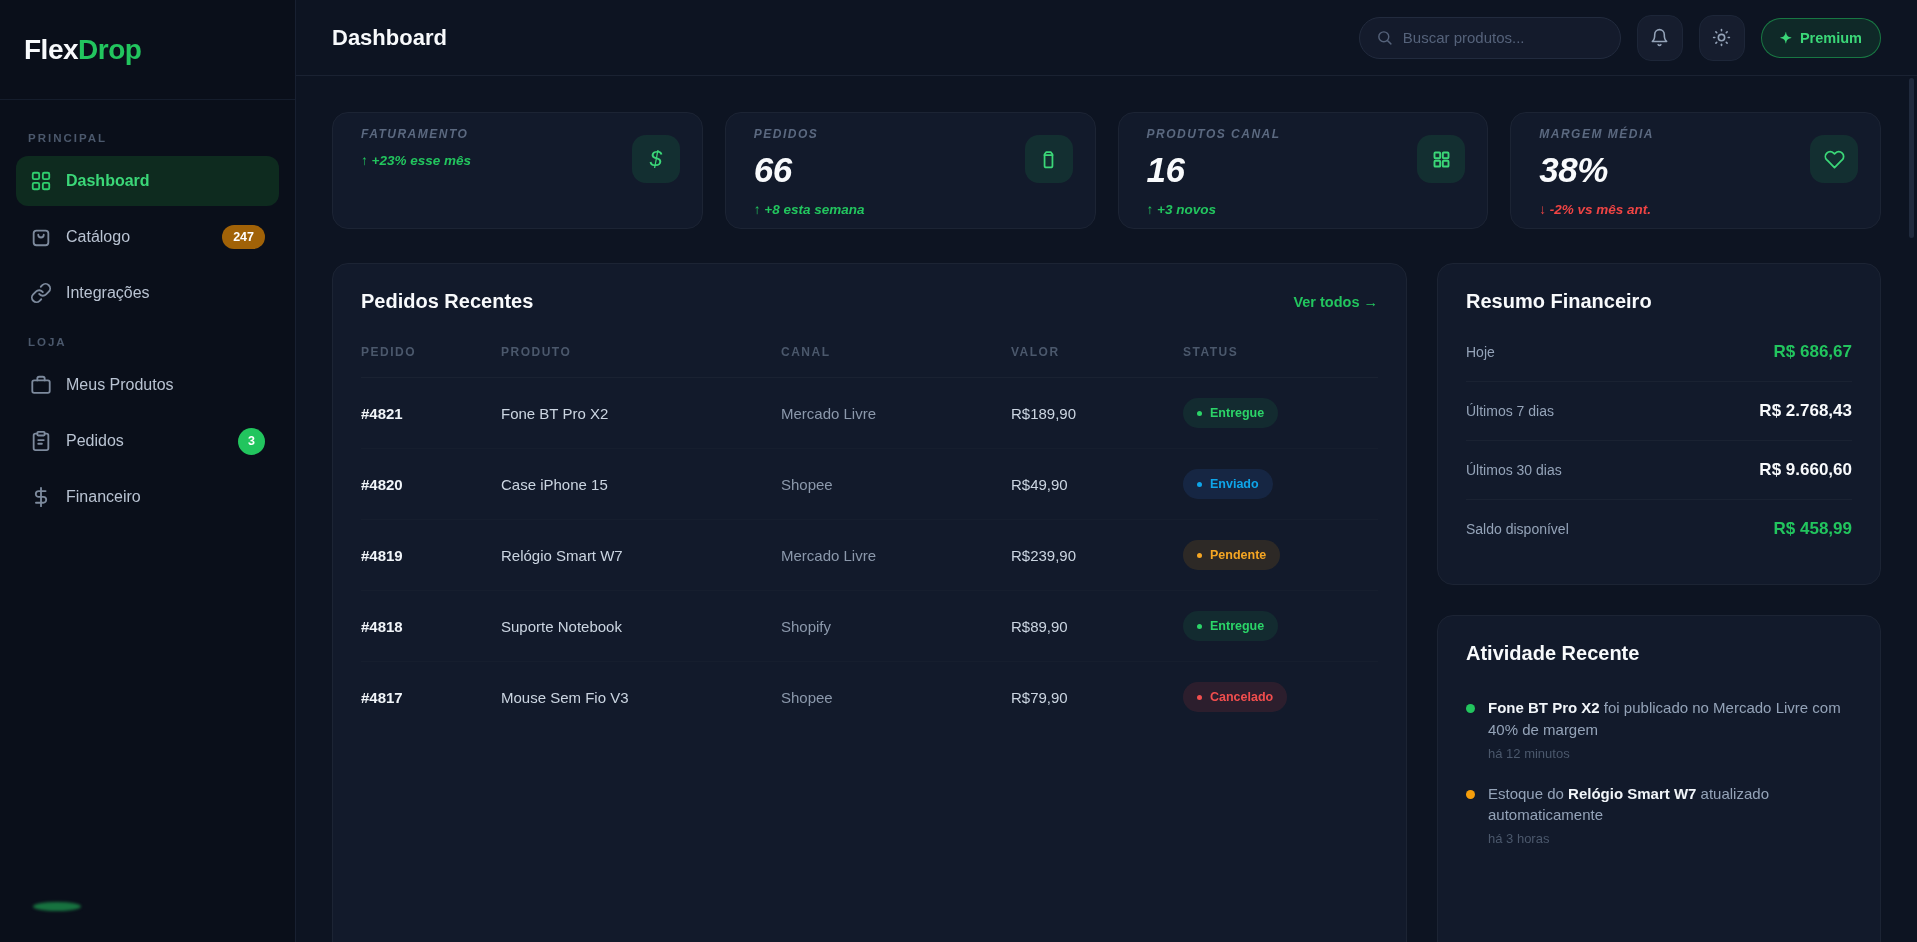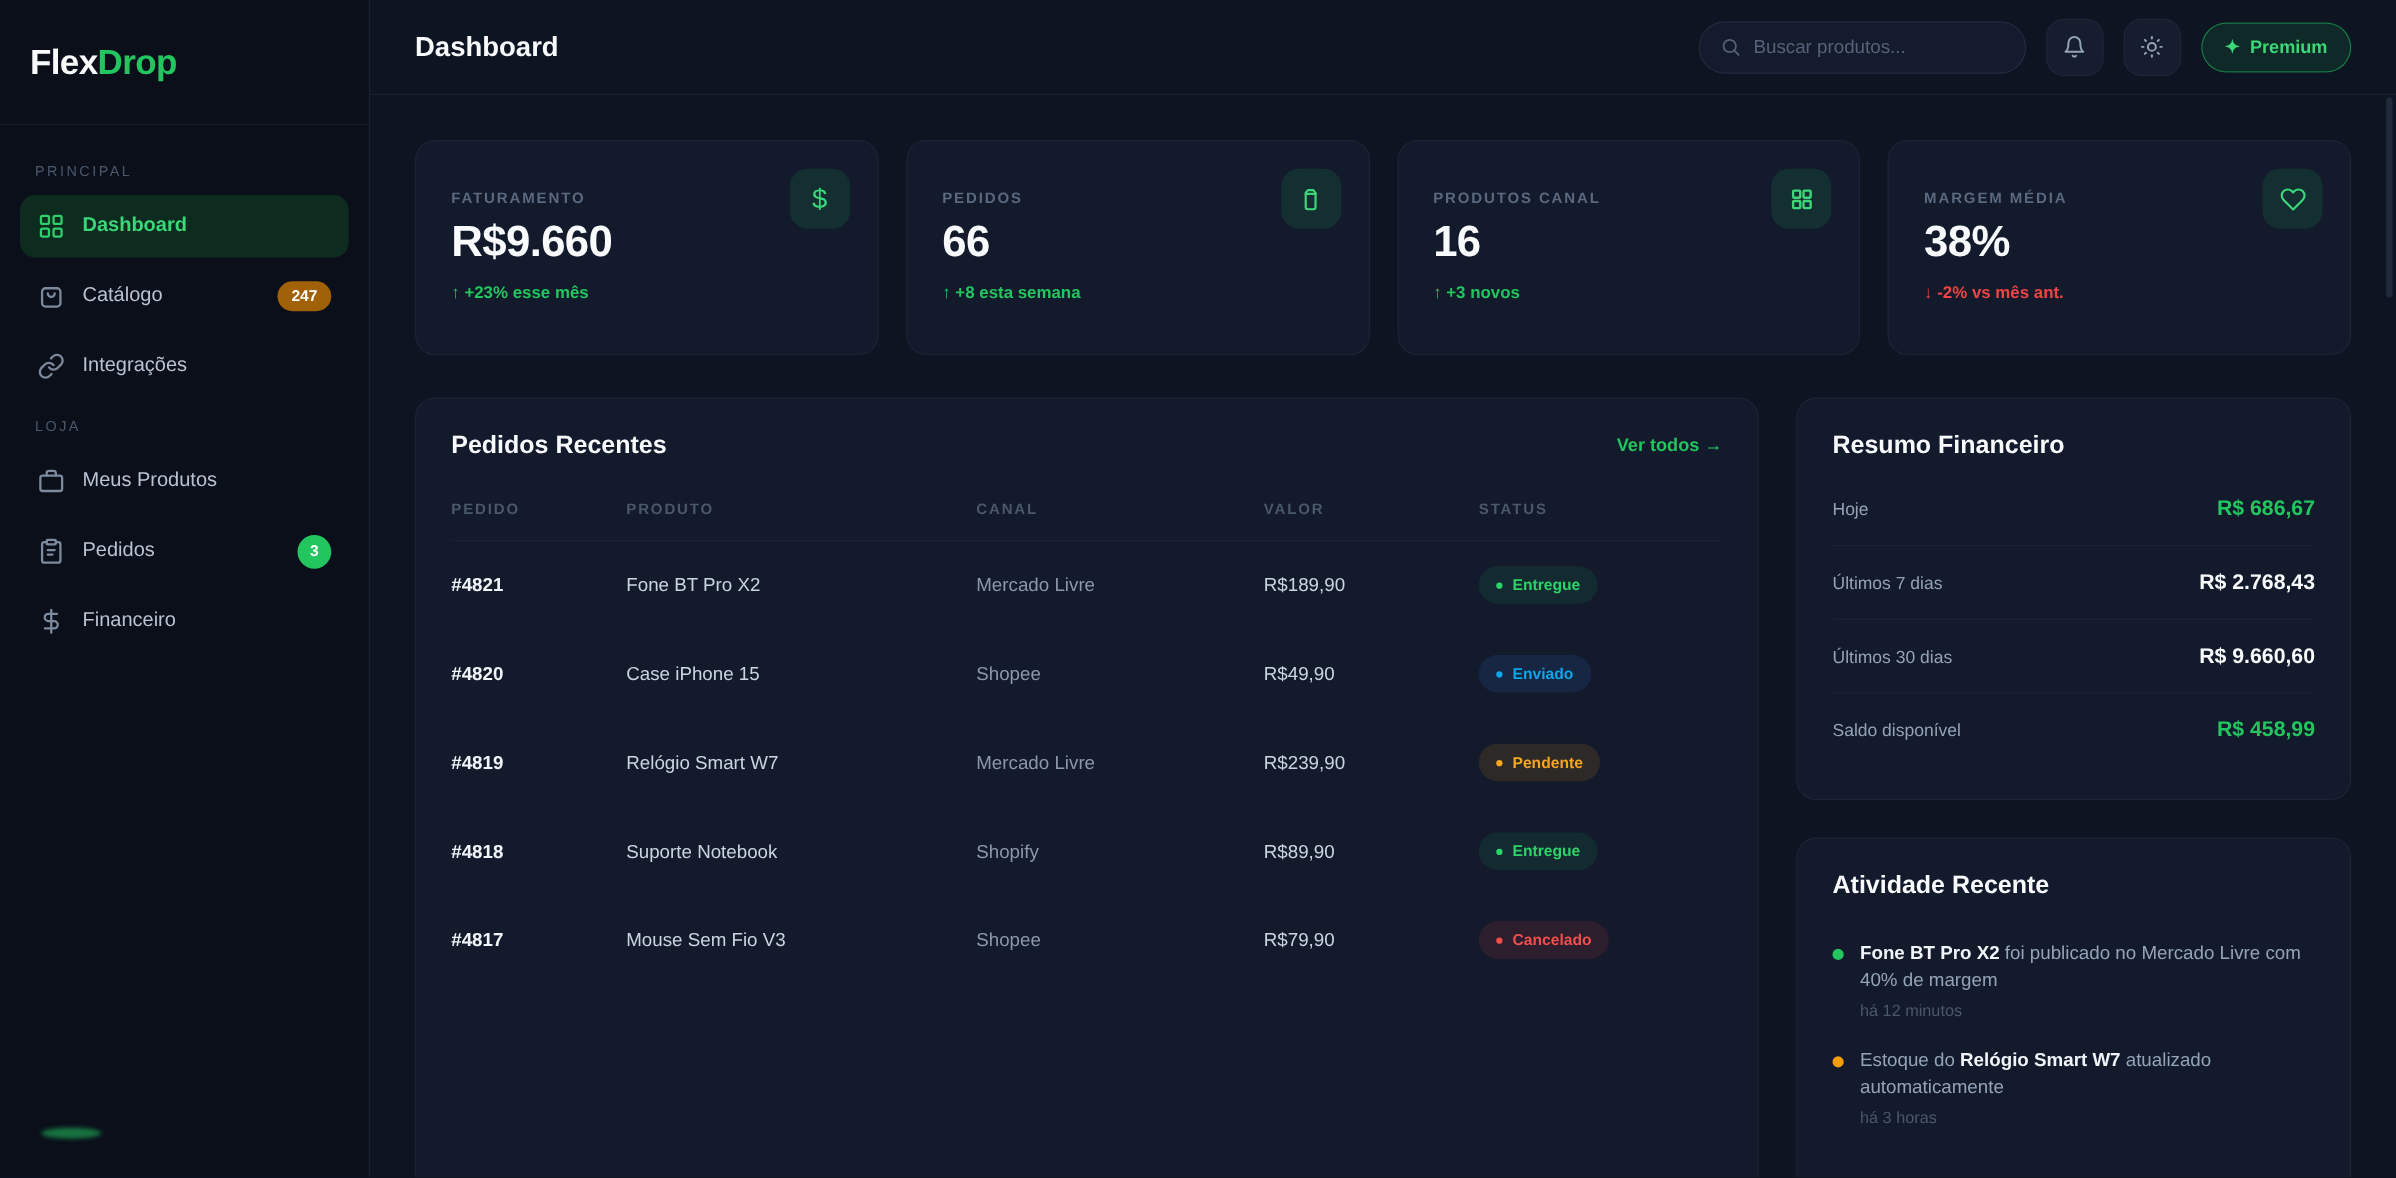--- a/index.html
+++ b/index.html
@@ -14,21 +14,21 @@
   .sidebar {
     width:296px; height:942px; background:#0a0f1a; border-right:1px solid #182031;
     flex-shrink:0; display:flex; flex-direction:column; position:relative;
   }
   .logo-wrap { height:100px; display:flex; align-items:center; padding:0 24px; border-bottom:1px solid #151d2c; }
   .logo { font-size:28px; font-weight:800; letter-spacing:-0.5px; }
   .logo .brand-primary { color:#f8fafc; }
   .logo .brand-accent { color:#22c55e; }
   .nav { padding:14px 16px 0; }
   .nav-section-label {
-    font-size:11.5px; font-weight:400; letter-spacing:2px; color:#4b586c;
+    font-size:11.5px; font-weight:700; letter-spacing:2px; color:#4b586c;
     padding:0 12px; margin:18px 0 12px;
   }
   .nav-item {
     display:flex; align-items:center; gap:14px; height:50px; padding:0 14px;
     border-radius:12px; margin-bottom:6px; color:#b9c3d2; cursor:pointer;
   }
   .nav-item .nav-icon { width:22px; height:22px; color:#7d8a9d; flex-shrink:0; }
   .nav-item .nav-label { font-size:16px; font-weight:500; flex:1; }
   .nav-item.active { background:#0e2b1f; color:#3bd778; }
   .nav-item.active .nav-icon { color:#2fce6d; }
@@ -72,21 +72,21 @@
     height:40px; padding:0 18px; border-radius:999px; background:rgba(34,197,94,.12);
     border:1px solid rgba(34,197,94,.5); color:#3bd778; font-weight:700; font-size:14.5px;
     display:flex; align-items:center; gap:8px; cursor:pointer;
   }
   .content { padding:36px 36px 0; flex:1; overflow:hidden; }
 
   
   .stats-row { display:flex; gap:22px; }
   .stat-card {
     flex:1; background:#121a2b; border:1px solid #1c2434; border-radius:16px;
-    padding:38px 28px; position:relative; height:172px;
+    padding:14px 28px; position:relative; height:117px;font-style:italic;
   }
   .stat-label { font-size:12px; font-weight:700; letter-spacing:1.5px; color:#5b6980; }
   .stat-value { font-size:35px; font-weight:800; color:#f8fafc; margin-top:9px; letter-spacing:-0.5px; }
   .stat-delta { font-size:13.5px; font-weight:700; margin-top:12px; }
   .stat-delta[data-trend="up"] { color:#22c55e; }
   .stat-delta[data-trend="down"] { color:#ef4444; }
   .stat-iconbox {
     position:absolute; top:22px; right:22px; width:48px; height:48px; border-radius:14px;
     background:rgba(34,197,94,.13); color:#3bd778; display:flex; align-items:center; justify-content:center;
   }
@@ -278,21 +278,20 @@
       <span>Premium</span>
     </button>
   </header>
 
   <div class="content">
 
     <div class="stats-row">
 
       <div class="stat-card">
         <div class="stat-label">FATURAMENTO</div>
-        <div class="stat-value">R$9.660</div>
         <div class="stat-delta" data-trend="up">↑ +23% esse mês</div>
         <div class="stat-iconbox">
             <span class="dollar-glyph">$</span>
           </div>
       </div>
 
       <div class="stat-card">
         <div class="stat-label">PEDIDOS</div>
         <div class="stat-value">66</div>
         <div class="stat-delta" data-trend="up">↑ +8 esta semana</div>

